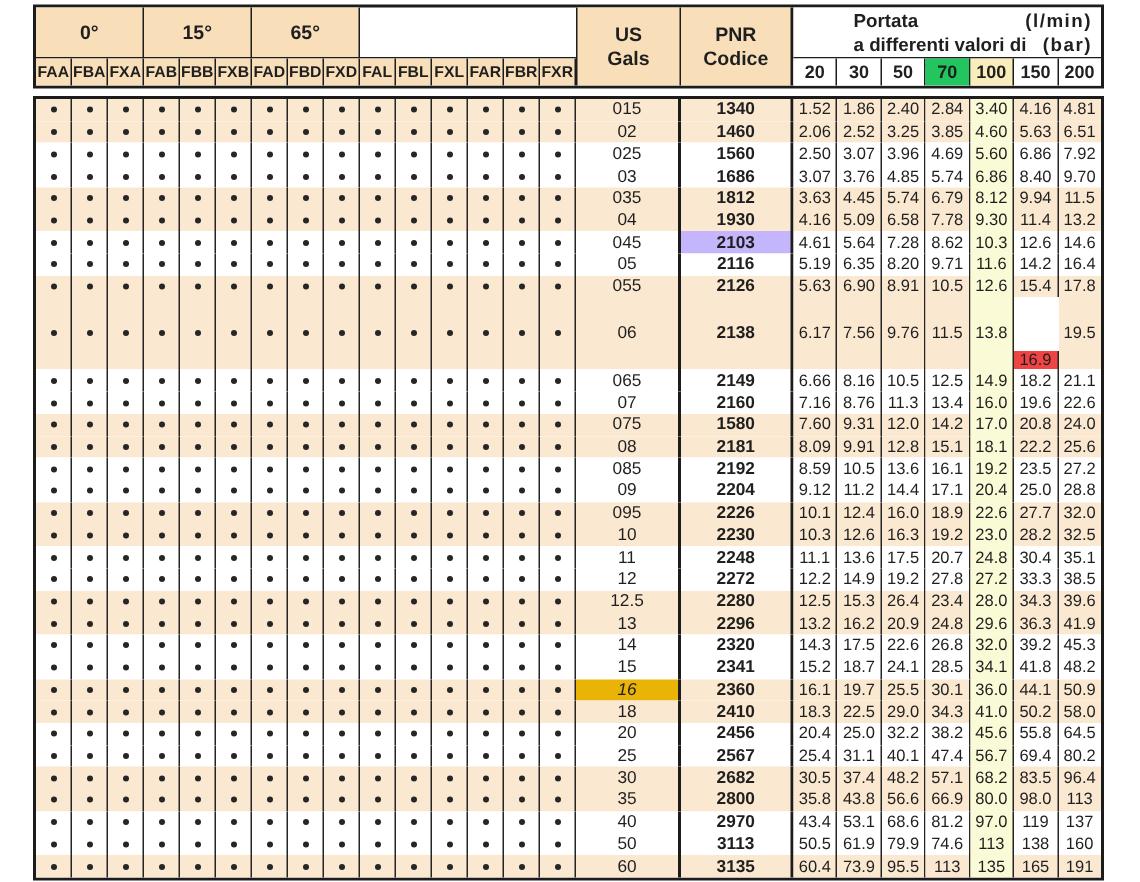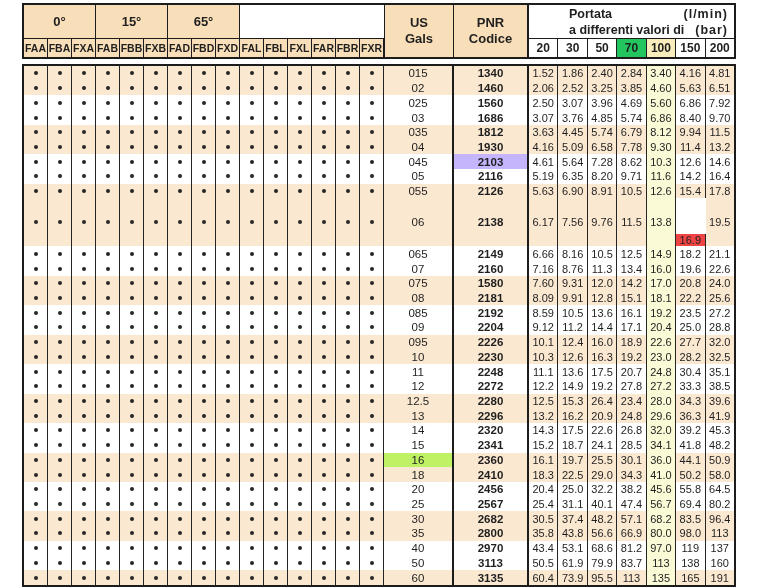--- a/index.html
+++ b/index.html
@@ -1489,21 +1489,21 @@
         </div>
         <div class="dot-cell" style="background: rgb(251, 232, 209);">
           <div class="dot"></div>
         </div>
         <div class="dot-cell" style="background: rgb(251, 232, 209);">
           <div class="dot"></div>
         </div>
         <div class="dot-cell" style="background: rgb(251, 232, 209);">
           <div class="dot"></div>
         </div>
-        <div class="gals-cell" style="background: #bef264;">16</div>
+        <div class="gals-cell" style="background: #eab308; font-style: italic;">16</div>
         <div class="bcode-cell" style="background: rgb(251, 232, 209);">2360</div>
         <div class="val-cell" style="background: rgb(251, 232, 209);">16.1</div>
         <div class="val-cell" style="background: rgb(251, 232, 209);">19.7</div>
         <div class="val-cell" style="background: rgb(251, 232, 209);">25.5</div>
         <div class="val-cell" style="background: rgb(251, 232, 209);">30.1</div>
         <div class="val-cell" style="background: rgb(250, 250, 215);">36.0</div>
         <div class="val-cell" style="background: rgb(251, 232, 209);">44.1</div>
         <div class="val-cell" style="background: rgb(251, 232, 209);">50.9</div>
       </div>
       <div class="trow">
@@ -1886,21 +1886,21 @@
           <div class="dot"></div>
         </div>
         <div class="dot-cell" style="background: rgb(255, 255, 255);">
           <div class="dot"></div>
         </div>
         <div class="gals-cell" style="background: rgb(255, 255, 255);">50</div>
         <div class="bcode-cell" style="background: rgb(255, 255, 255);">3113</div>
         <div class="val-cell" style="background: rgb(255, 255, 255);">50.5</div>
         <div class="val-cell" style="background: rgb(255, 255, 255);">61.9</div>
         <div class="val-cell" style="background: rgb(255, 255, 255);">79.9</div>
-        <div class="val-cell" style="background: rgb(255, 255, 255);">83.7</div>
+        <div class="val-cell" style="background: rgb(255, 255, 255);">74.6</div>
         <div class="val-cell" style="background: rgb(250, 250, 215);">113</div>
         <div class="val-cell" style="background: rgb(255, 255, 255);">138</div>
         <div class="val-cell" style="background: rgb(255, 255, 255);">160</div>
       </div>
       <div class="trow">
         <div class="dot-cell" style="background: rgb(251, 232, 209);">
           <div class="dot"></div>
         </div>
         <div class="dot-cell" style="background: rgb(251, 232, 209);">
           <div class="dot"></div>

